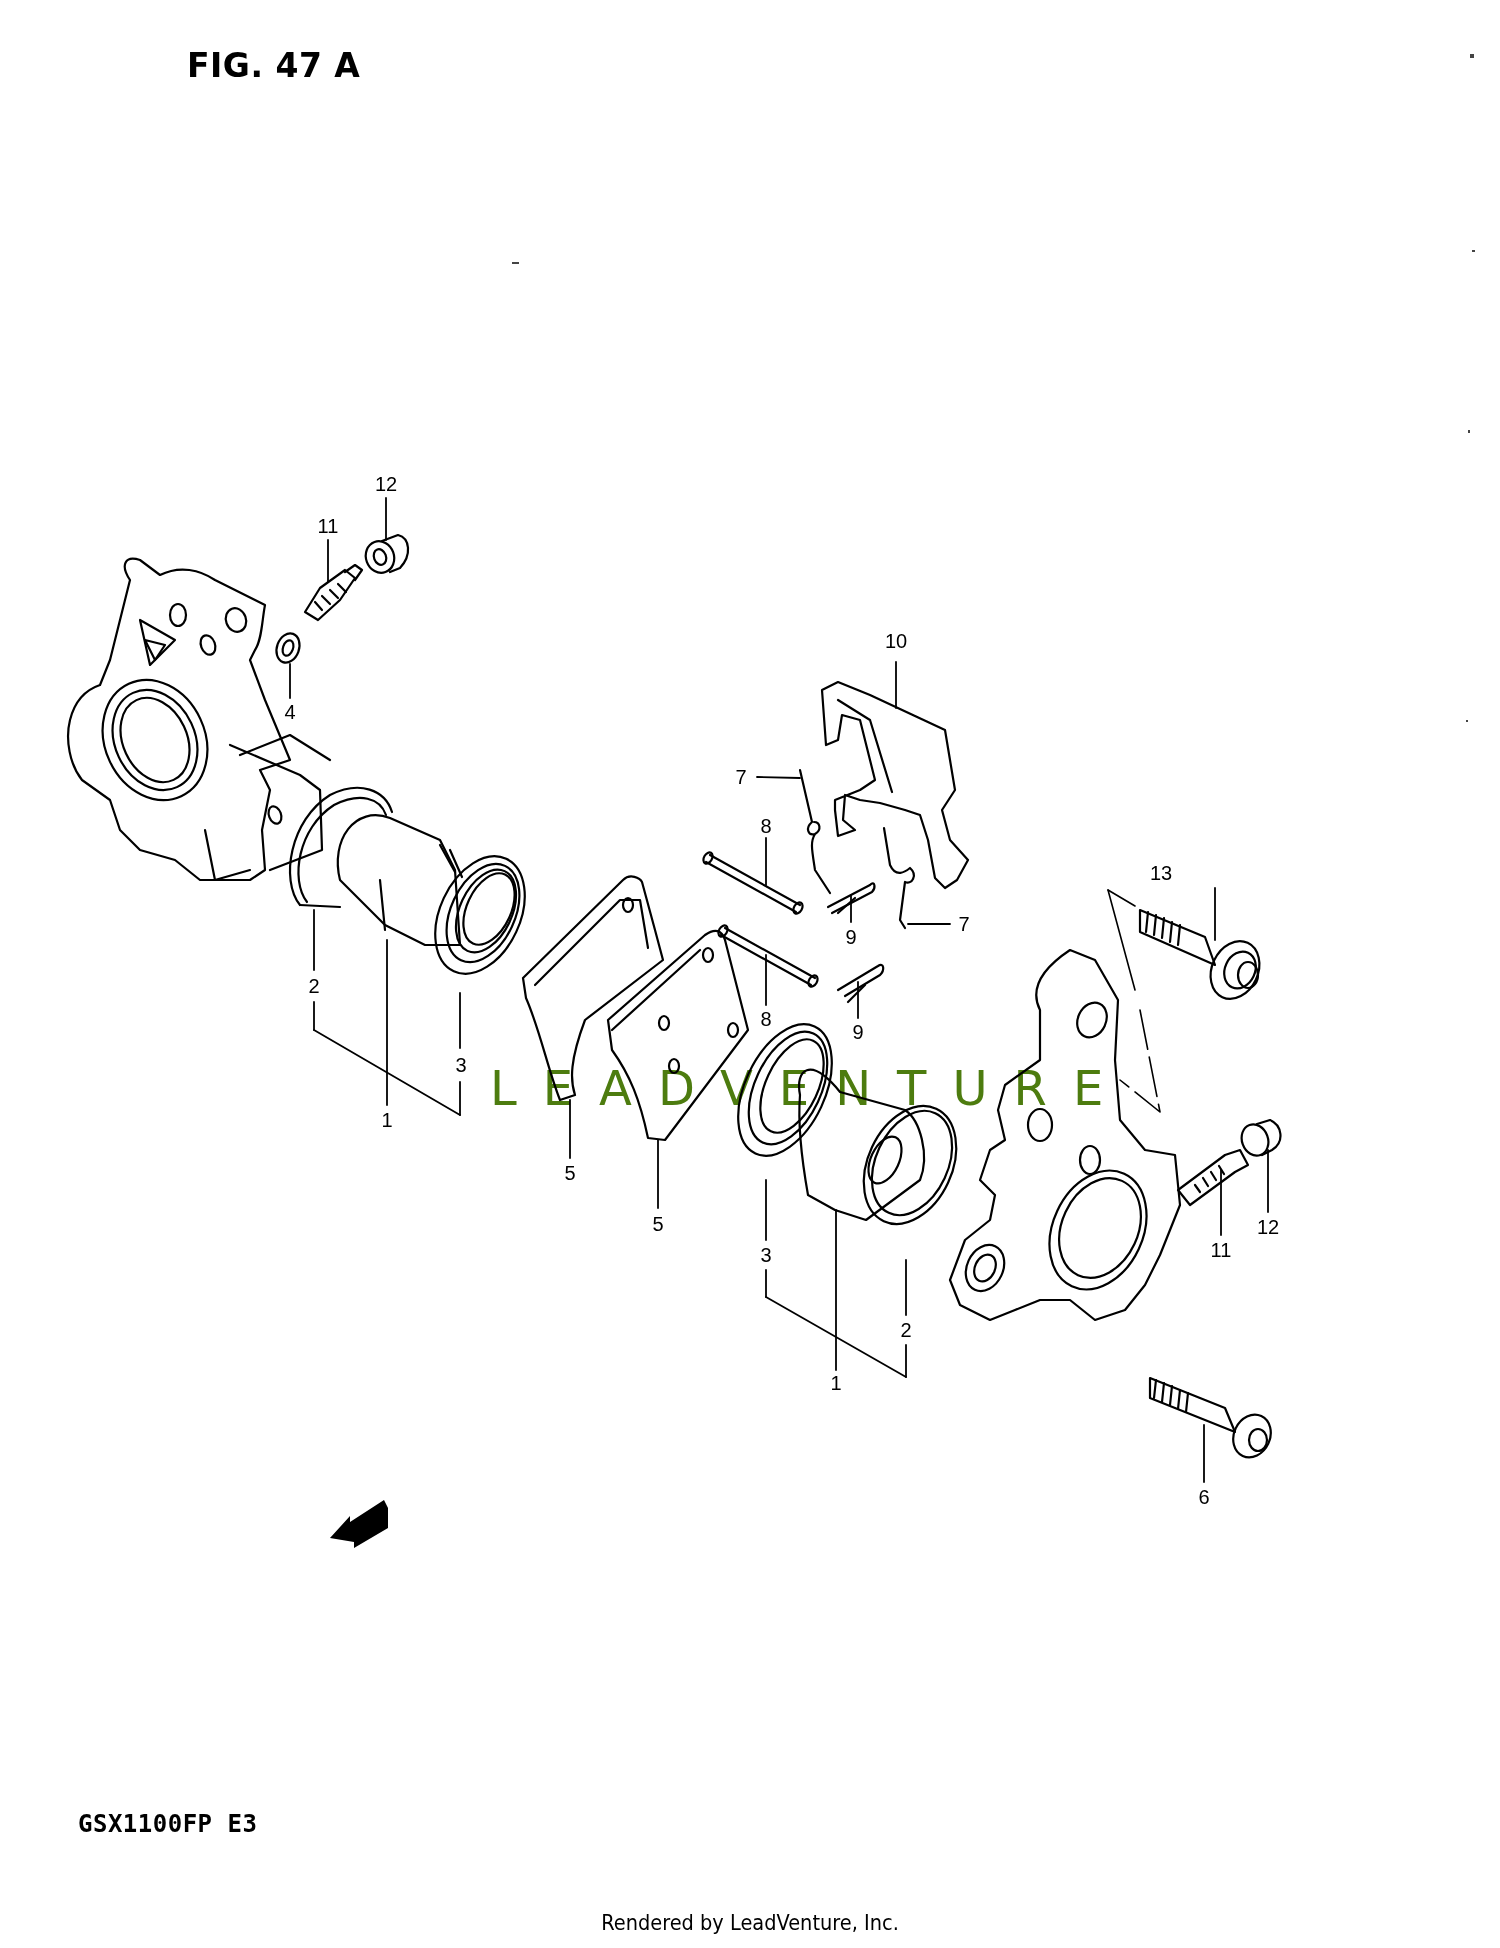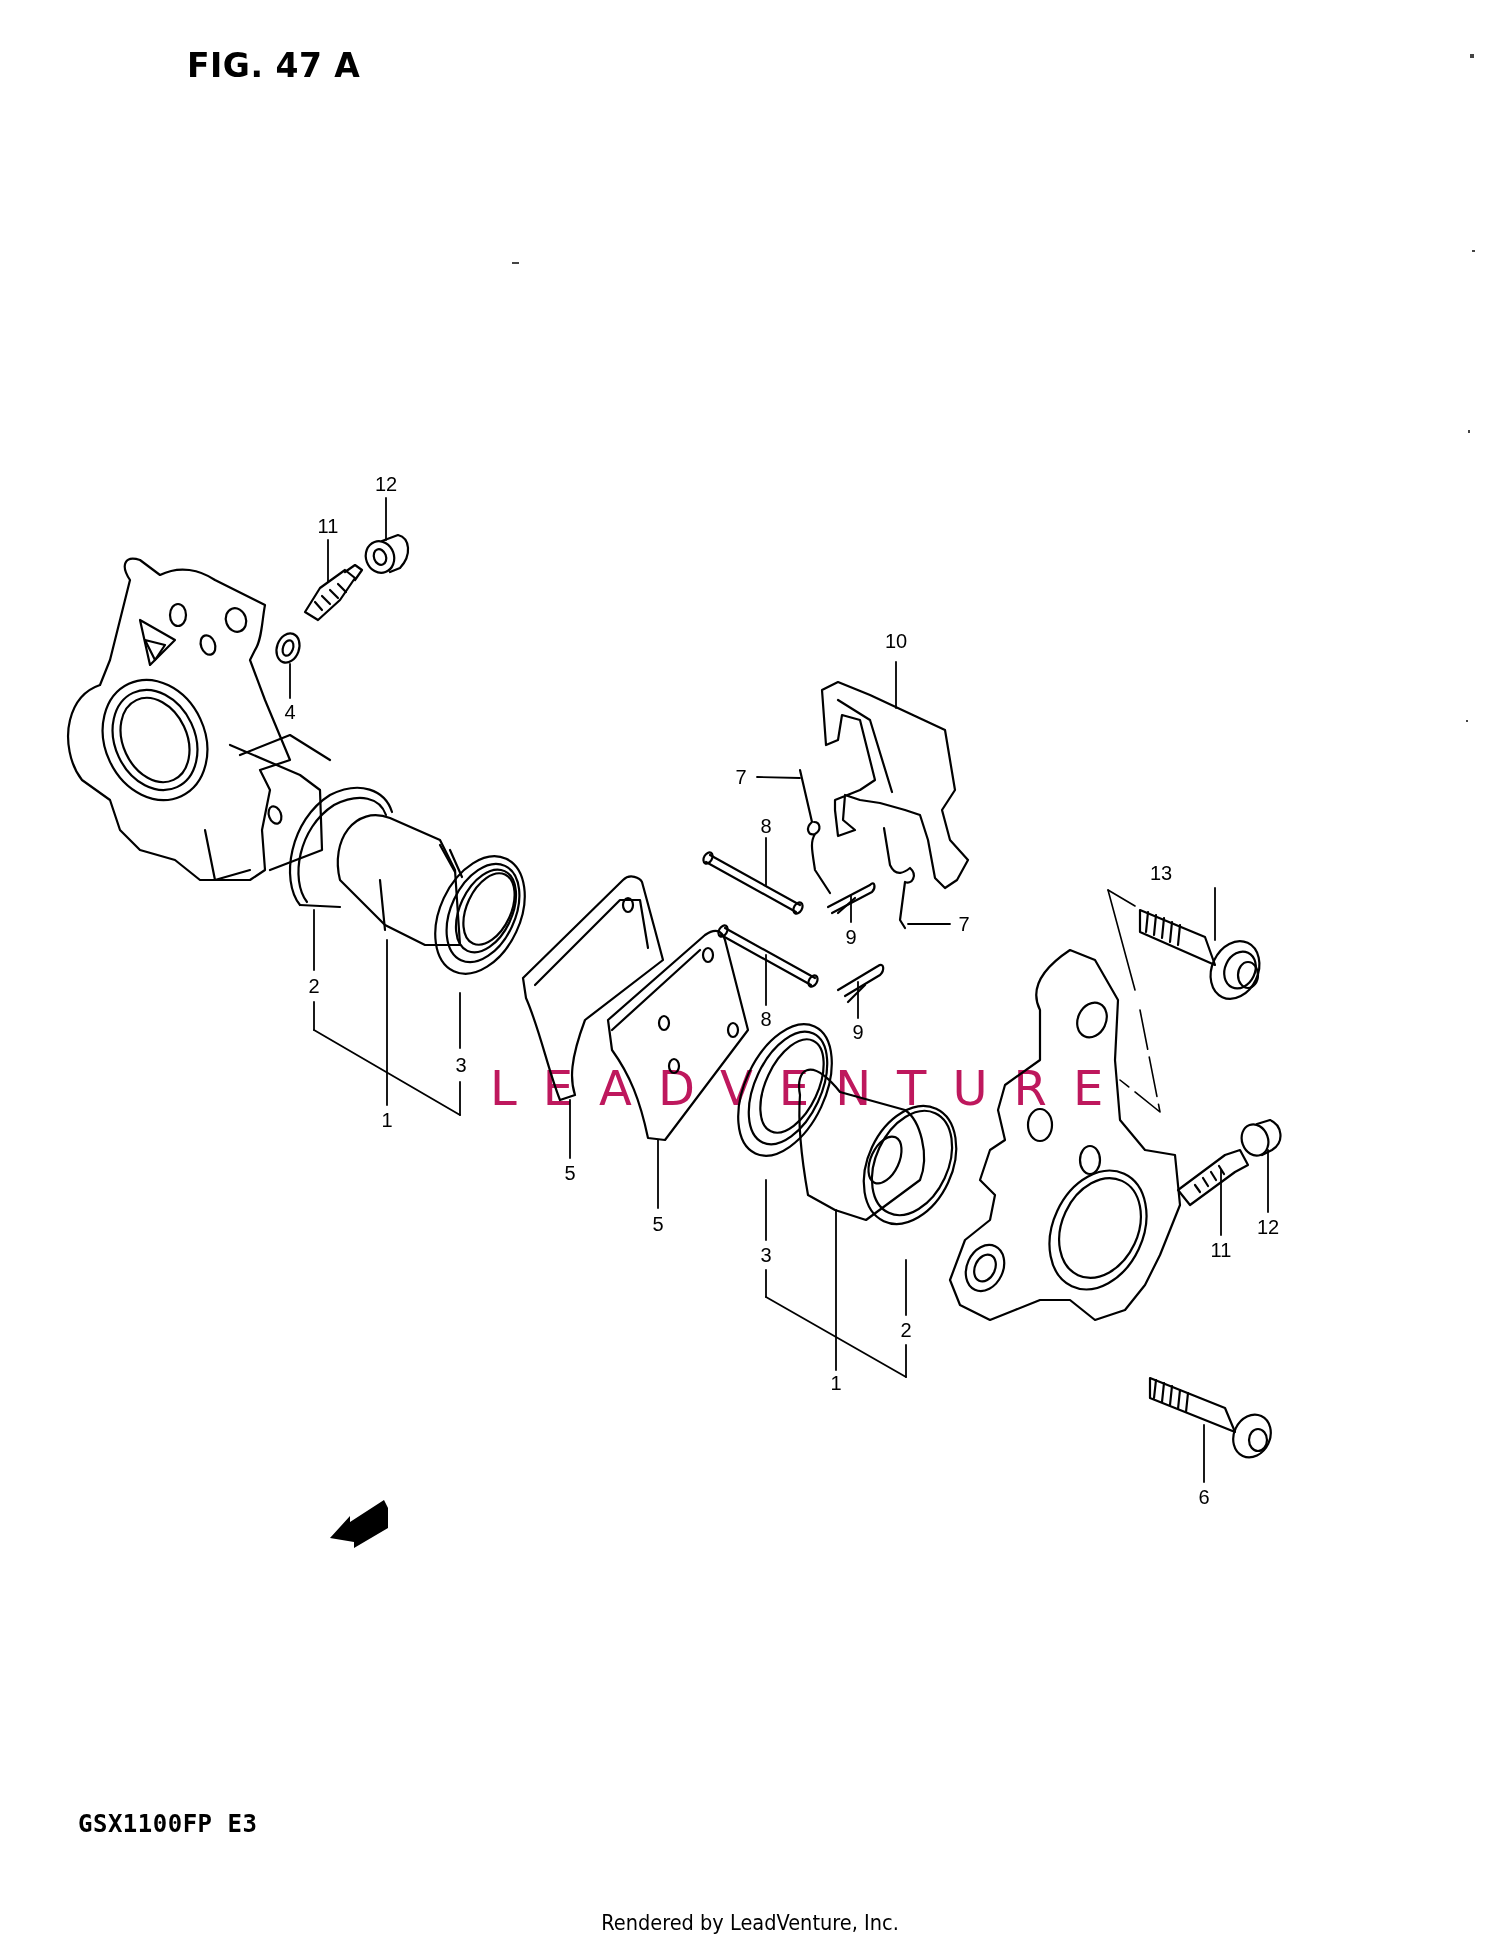--- a/index.html
+++ b/index.html
@@ -2,21 +2,21 @@
 <html><head>
   <meta charset="utf-8">
   <style>
     html, body { margin: 0; padding: 0; background: #ffffff; }
     body { width: 1500px; height: 1948px; position: relative; overflow: hidden; font-family: "Liberation Sans", sans-serif; color: #000; }
     .fig-title { position: absolute; left: 187px; top: 46px; font-family: "DejaVu Sans", sans-serif; font-weight: bold; font-size: 33px; letter-spacing: 0.5px; }
     .model-code { position: absolute; left: 78px; top: 1810px; font-family: "DejaVu Sans Mono", monospace; font-size: 24px; letter-spacing: 0.5px; font-weight: bold; }
     .footer { position: absolute; left: 0; width: 1500px; top: 1910px; text-align: center; font-family: "DejaVu Sans", sans-serif; font-size: 22px; transform: scaleX(0.88); }
     .stage { position: absolute; left: 0; top: 0; width: 1500px; height: 1416px; }
     .callout { position: absolute; font-family: "Liberation Sans", sans-serif; font-size: 20px; line-height: 22px; transform: translate(-50%, -50%); cursor: pointer; }
-    .watermark { position: absolute; left: 490px; top: 1060px; font-family: "DejaVu Sans", sans-serif; font-size: 48px; letter-spacing: 26px; color: #be185d; font-weight: 400; }
+    .watermark { position: absolute; left: 490px; top: 1060px; font-family: "DejaVu Sans", sans-serif; font-size: 48px; letter-spacing: 26px; color: #4d7c0f; font-weight: 400; }
     .edge-speck { position: absolute; background: #444; }
   </style>
 </head>
 <body>
 
 <div class="stage">
 
   <div class="fig-title">FIG. 47 A</div>
 
   <div class="watermark">LEADVENTURE</div>

